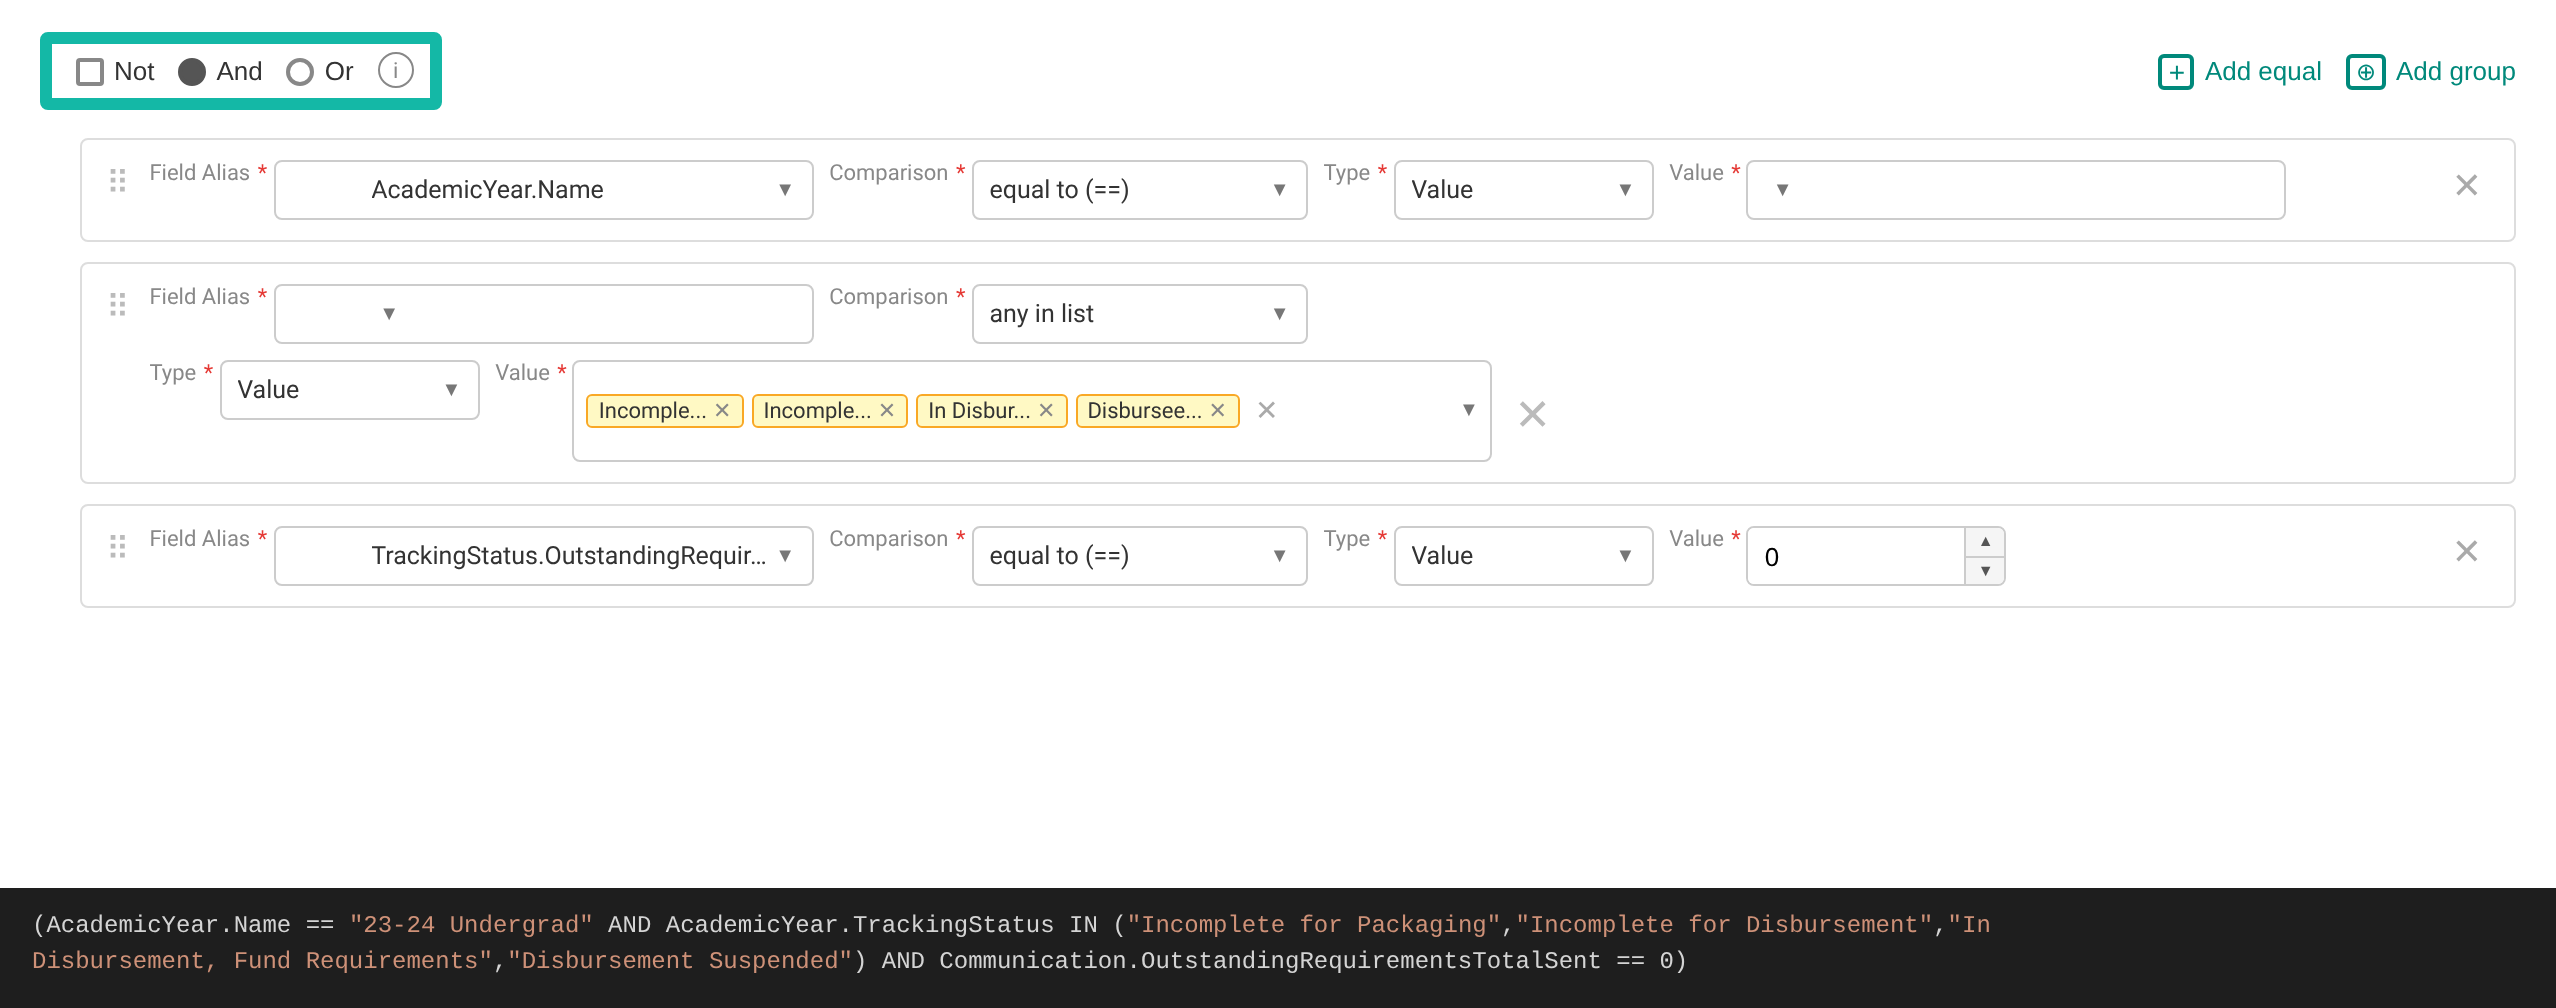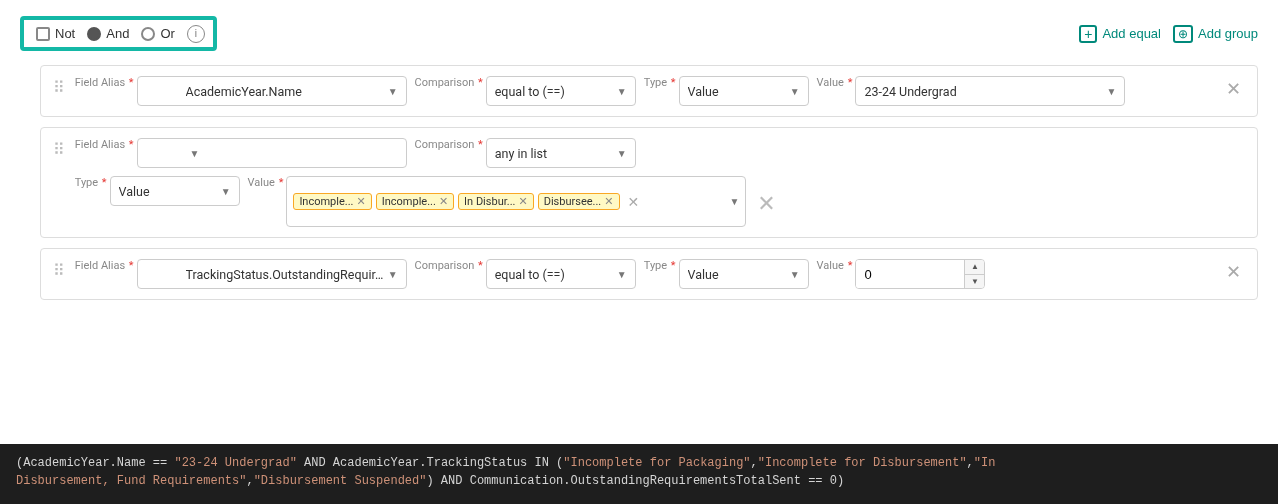--- a/index.html
+++ b/index.html
@@ -25,23 +25,22 @@
 
     .top-toolbar {
       display: flex;
       align-items: center;
       justify-content: space-between;
       margin-bottom: 14px;
     }
 
     .logic-buttons {
       display: flex;
-      align-items: center;
       gap: 4px;
-      border: 4px solid #14b8a6;
+      border: 6px solid #14b8a6;
       border-radius: 4px;
       padding: 4px 8px;
     }
 
     .logic-btn {
       display: flex;
       align-items: center;
       gap: 5px;
       background: none;
       border: none;
@@ -201,21 +200,21 @@
       text-overflow: ellipsis;
     }
 
     .field-select .chevron {
       color: #777;
       font-size: 10px;
       margin-left: 4px;
     }
 
     .field-alias-select { width: 270px; padding-left: 48px; }
-    .comparison-select { width: 150px; }
+    .comparison-select { width: 168px; }
     .type-select { width: 130px; }
     .value-select { width: 270px; }
 
     .multi-value-container {
       display: flex;
       align-items: center;
       border: 1px solid #ccc;
       border-radius: 4px;
       padding: 16px 6px;
       background: #fff;
@@ -405,21 +404,20 @@
             <div class="field-select type-select">
               <span class="select-text">Value</span>
               <span class="chevron">▼</span>
             </div>
           </div>
           <div class="field-group">
             <span class="field-label">
               <span>Value</span><span class="required"> *</span>
             </span>
             <div class="field-select value-select">
-              <span class="select-text">23-24 Undergrad</span>
               <span class="chevron">▼</span>
             </div>
           </div>
         </div>
         <button class="rule-delete">✕</button>
       </div>
 
       <div class="rule-row">
         <span class="drag-handle">⠿</span>
         <div class="rule-fields" style="flex-direction: column; gap: 8px;">

